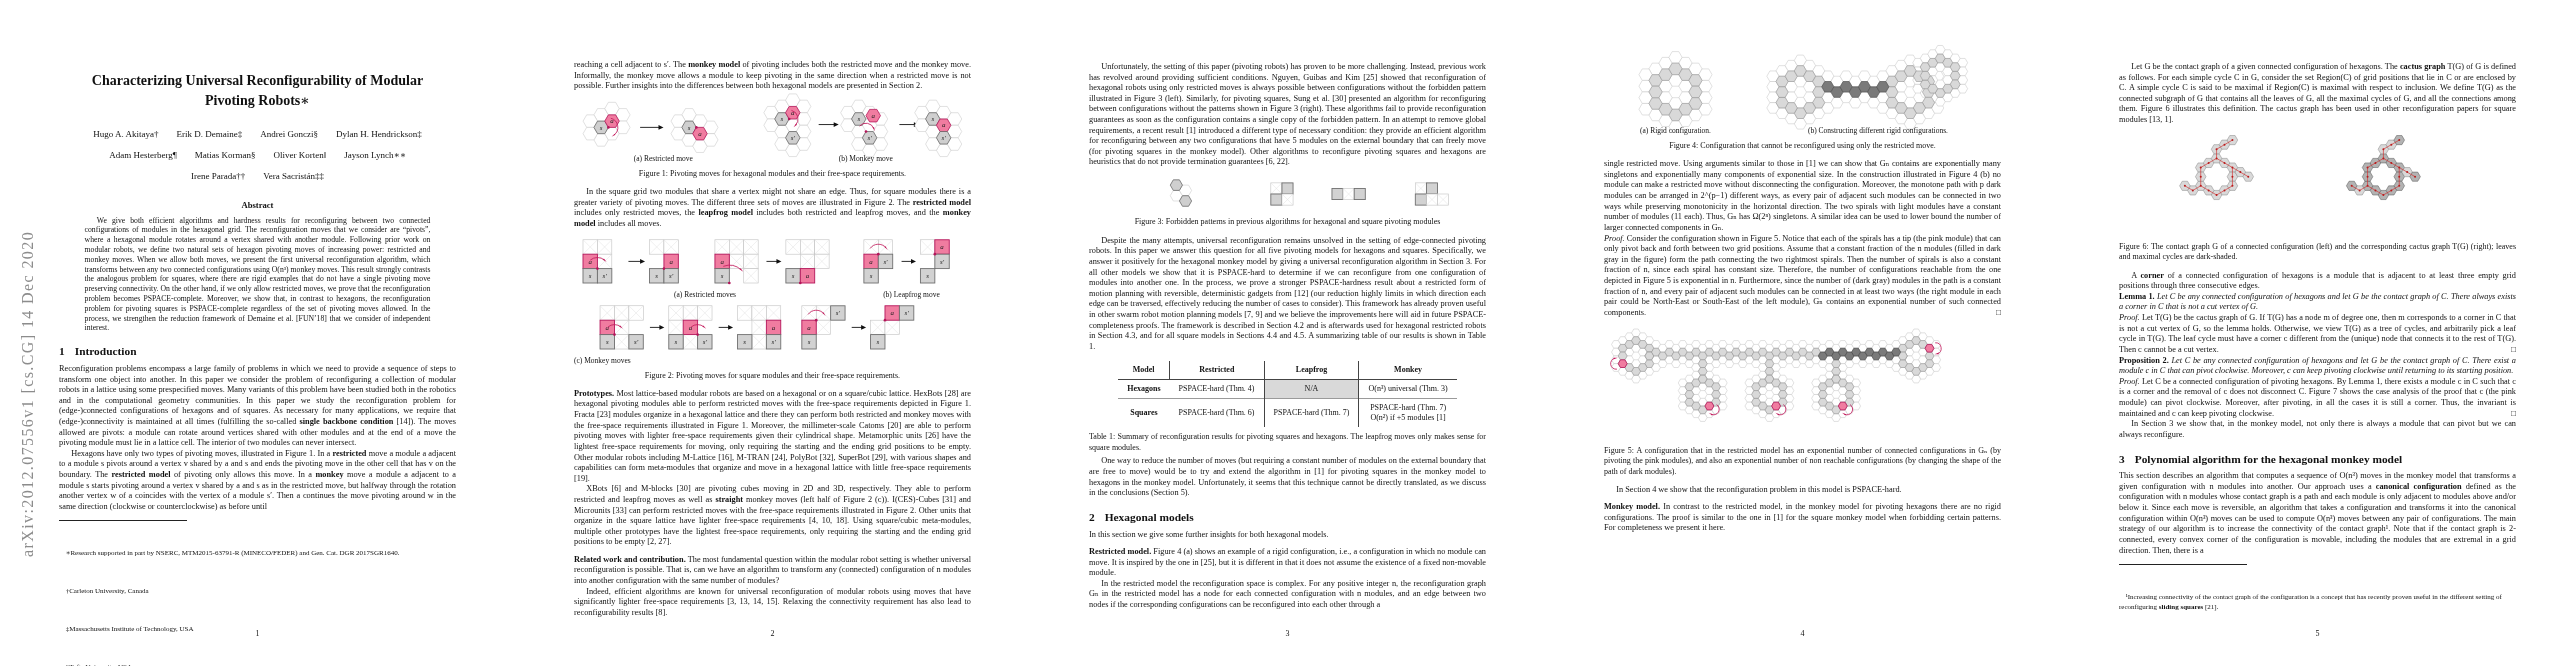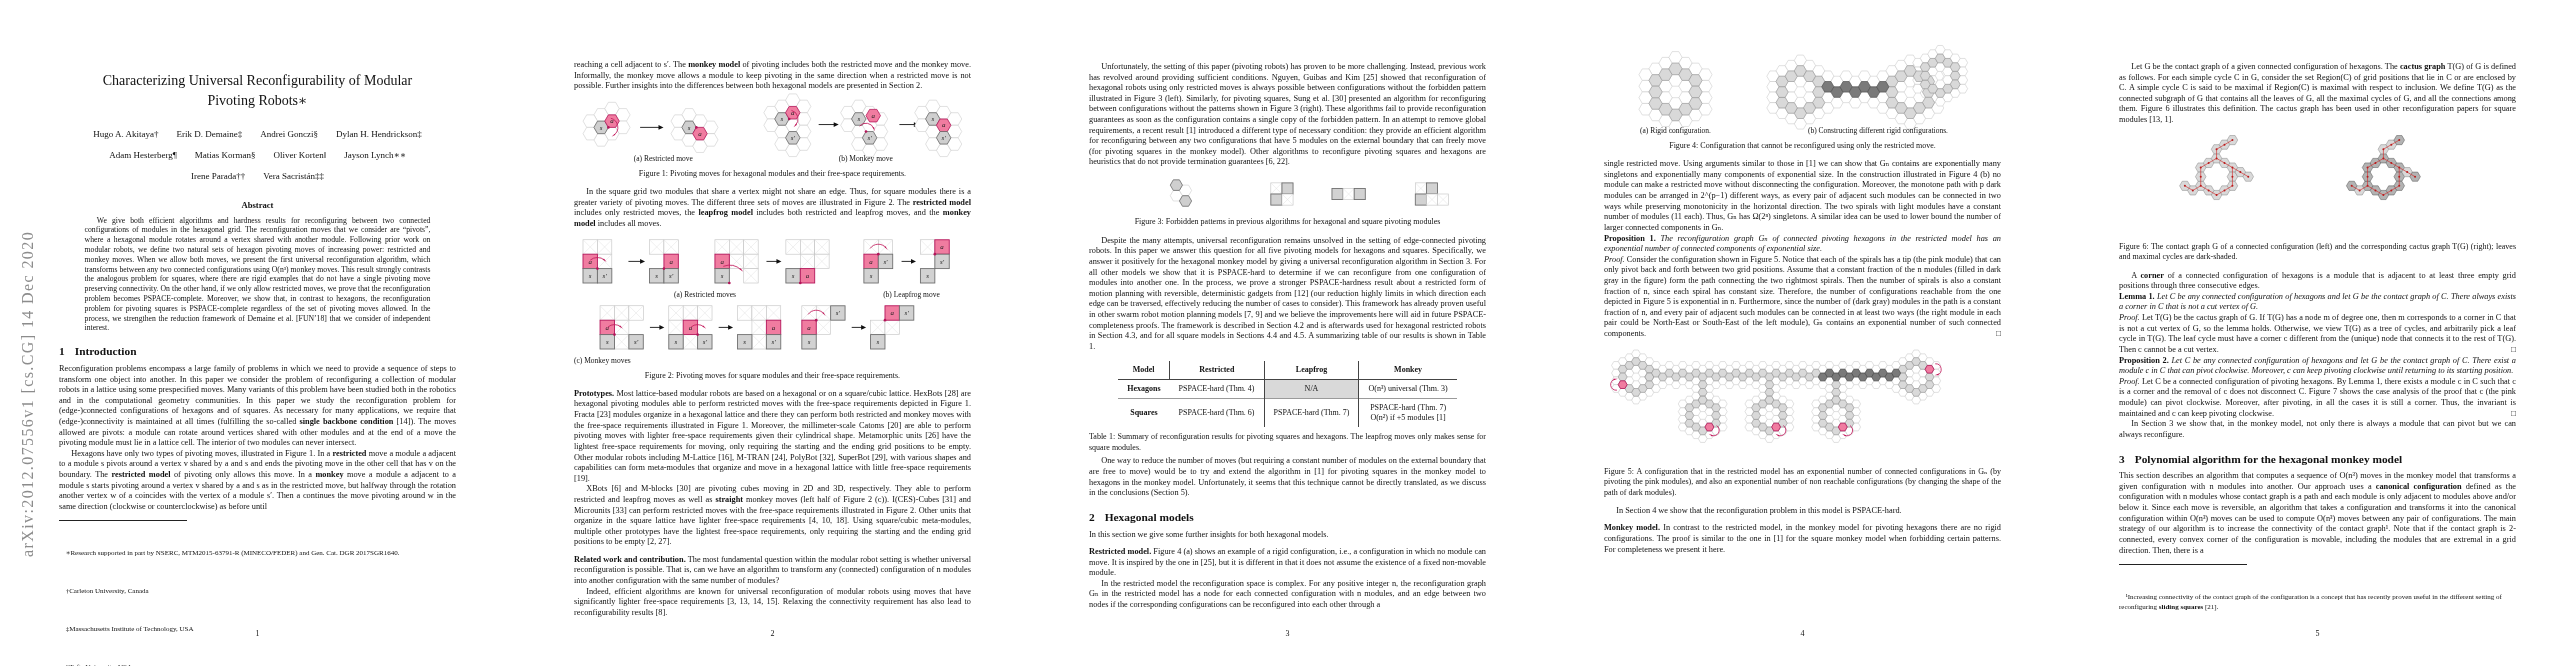--- a/index.html
+++ b/index.html
@@ -6,21 +6,21 @@
   body{width:2576px;height:667px;font-family:"Liberation Serif","DejaVu Serif",serif;color:#111;}
   #sheet{display:flex;width:2576px;height:667px;}
   .page{position:relative;width:515px;height:667px;overflow:hidden;flex:none;background:#fff;}
   .content{margin:0 59px;}
   p.body{font-size:8.3px;line-height:1.28;text-align:justify;margin:0;}
   p.sp{margin-top:3.3px;}
   .ind{text-indent:12.2px;}
   .thm{margin:6.1px 0;}
   .prf{margin:6.1px 0;}
   .qed{float:right;font-style:normal;}
-  h1.title{font-size:14px;font-weight:normal;text-align:center;line-height:1.4;margin:71px 22px 0;}
+  h1.title{font-size:14px;font-weight:bold;text-align:center;line-height:1.4;margin:71px 22px 0;}
   .authors{font-size:9px;text-align:center;margin-top:16.7px;line-height:1.6;}
   .authors div{margin-top:6.7px;}
   .abshead{text-align:center;font-weight:bold;font-size:8.6px;margin:16.7px 0 5.6px;}
   .abstract{margin:0 25.6px;font-size:7.7px;line-height:1.27;text-align:justify;}
   h2.sec{font-size:11.4px;margin:12.2px 0 6.7px;}
   h2.sec .n{margin-right:10px;}
   .fnrule{border:none;border-top:0.6px solid #222;width:128px;margin:7.8px 0 3.9px 0;}
   .fn{font-size:7px;line-height:1.42;text-indent:6.7px;text-align:left;margin-top:28px;}
   .folio{position:absolute;bottom:29px;left:0;right:0;text-align:center;font-size:8px;}
   .arxiv{position:absolute;top:557px;left:19px;transform:rotate(-90deg);transform-origin:0 0;
@@ -688,21 +688,20 @@
                 <polygon points="175.5,51.52627944162882 181,42 192,42 197.5,51.52627944162882 192,61.052558883257646 181,61.052558883257646" class="hxd"></polygon>
                 <polygon points="192,61.052558883257646 197.5,51.52627944162882 208.5,51.52627944162882 214,61.052558883257646 208.5,70.57883832488648 197.5,70.57883832488648" class="hxd"></polygon>
                 <polygon points="208.5,51.52627944162882 214,42 225,42 230.5,51.52627944162882 225,61.052558883257646 214,61.052558883257646" class="hxd"></polygon>
               </svg>
             <div class="subcap">(b) Constructing different rigid configurations.</div>
           </div>
         </div>
         <div class="figcap center">Figure 4: Configuration that cannot be reconfigured using only the restricted move.</div>
       </div>
       <p class="body">single restricted move. Using arguments similar to those in [1] we can show that Gₙ contains are exponentially many singletons and exponentially many components of exponential size. In the construction illustrated in Figure 4 (b) no module can make a restricted move without disconnecting the configuration. Moreover, the monotone path with p dark modules can be arranged in 2^(p−1) different ways, as every pair of adjacent such modules can be connected in two ways while preserving monotonicity in the horizontal direction. The two spirals with light modules have a constant number of modules (11 each). Thus, Gₙ has Ω(2ⁿ) singletons. A similar idea can be used to lower bound the number of larger connected components in Gₙ.</p>
-      <p class="body thm"><b>Proposition 1.</b><i> The reconfiguration graph Gₙ of connected pivoting hexagons in the restricted model has an exponential number of connected components of exponential size.</i></p>
       <p class="body prf"><i>Proof.</i><span> Consider the configuration shown in Figure 5. Notice that each of the spirals has a tip (the pink module) that can only pivot back and forth between two grid positions. Assume that a constant fraction of the n modules (filled in dark gray in the figure) form the path connecting the two rightmost spirals. Then the number of spirals is also a constant fraction of n, since each spiral has constant size. Therefore, the number of configurations reachable from the one depicted in Figure 5 is exponential in n. Furthermore, since the number of (dark gray) modules in the path is a constant fraction of n, and every pair of adjacent such modules can be connected in at least two ways (the right module in each pair could be North-East or South-East of the left module), Gₙ contains an exponential number of such connected components.</span><span class="qed">□</span></p>
       <div class="figblock">
         <svg id="f5" viewBox="0 0 707 205" width="393" height="114">
             <polygon points="22,26.143593539448982 26,19.215390309173472 34,19.215390309173472 38,26.143593539448982 34,33.07179676972449 26,33.07179676972449" class="hxo"></polygon>
             <polygon points="34,46.92820323027551 38,40 46,40 50,46.92820323027551 46,53.856406460551014 38,53.856406460551014" class="hxo"></polygon>
             <polygon points="10,33.07179676972449 14,26.143593539448986 22,26.143593539448986 26,33.07179676972449 22,40 14,40" class="hxo"></polygon>
             <polygon points="10,46.92820323027551 14,40 22,40 26,46.92820323027551 22,53.856406460551014 14,53.856406460551014" class="hxo"></polygon>
             <polygon points="34,19.215390309173475 38,12.287187078897967 46,12.287187078897967 50,19.215390309173475 46,26.143593539448986 38,26.143593539448986" class="hxo"></polygon>
             <polygon points="46,40 50,33.07179676972449 58,33.07179676972449 62,40 58,46.92820323027551 50,46.92820323027551" class="hxo"></polygon>
             <polygon points="46,12.287187078897968 50,5.35898384862246 58,5.35898384862246 62,12.287187078897968 58,19.21539030917348 50,19.21539030917348" class="hxo"></polygon>

